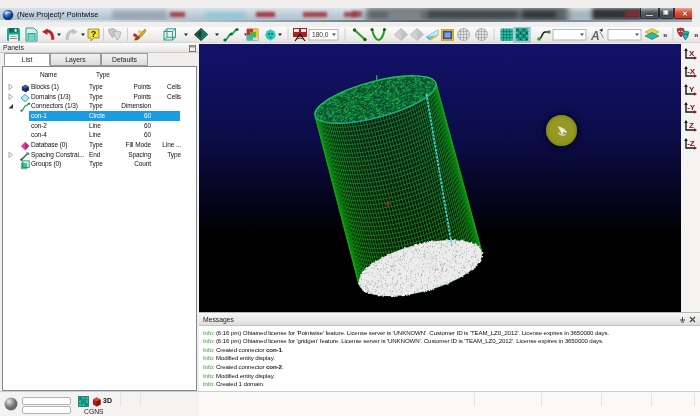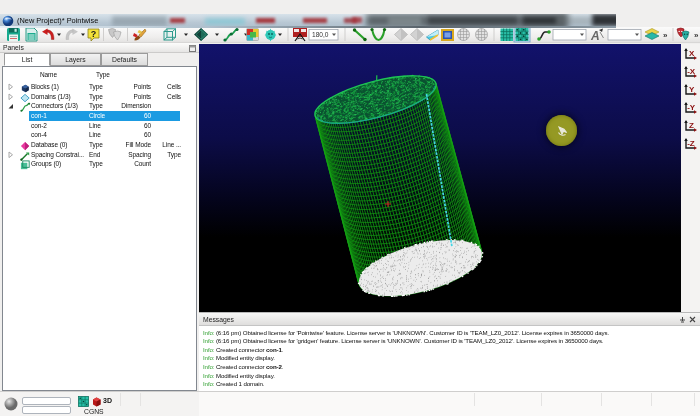--- a/index.html
+++ b/index.html
@@ -1,18 +1,18 @@
 <!DOCTYPE html>
 <html><head><meta charset="utf-8"><style>
 *{margin:0;padding:0;box-sizing:border-box}
 html,body{width:700px;height:416px;overflow:hidden;font-family:"Liberation Sans",sans-serif}
 #app{position:relative;width:700px;height:416px;background:#f0efee}
 .abs{position:absolute}
 
-#title{left:0;top:14px;width:616px;height:14px;overflow:hidden;
+#title{left:0;top:8px;width:692px;height:14px;overflow:hidden;
  background:linear-gradient(to bottom,#d7e2ea,#b9c8d4 60%,#aebfcc)}
 #title .blob{position:absolute;filter:blur(2px)}
 #ttext{position:absolute;left:17px;top:1.5px;font-size:7.4px;color:#0b0b0b;letter-spacing:0px}
 .wbtn{position:absolute;top:0;height:11px;border:1px solid rgba(20,20,30,.75);border-top:none;
  border-radius:0 0 3px 3px;background:linear-gradient(to bottom,rgba(190,200,210,.45),rgba(70,80,90,.45) 45%,rgba(40,46,54,.55));box-shadow:inset 0 0 1px rgba(255,255,255,.6)}
 .wglyph{position:absolute;color:#fff;font-size:7px;line-height:7px;font-weight:bold;text-shadow:0 0 1px #000}
 
 #menubar{left:0;top:13px;width:700px;height:14px;background:#f1f0ef}
 #menubar span{position:absolute;top:3.5px;font-size:7.2px;letter-spacing:-0.1px;color:#151515}
 

